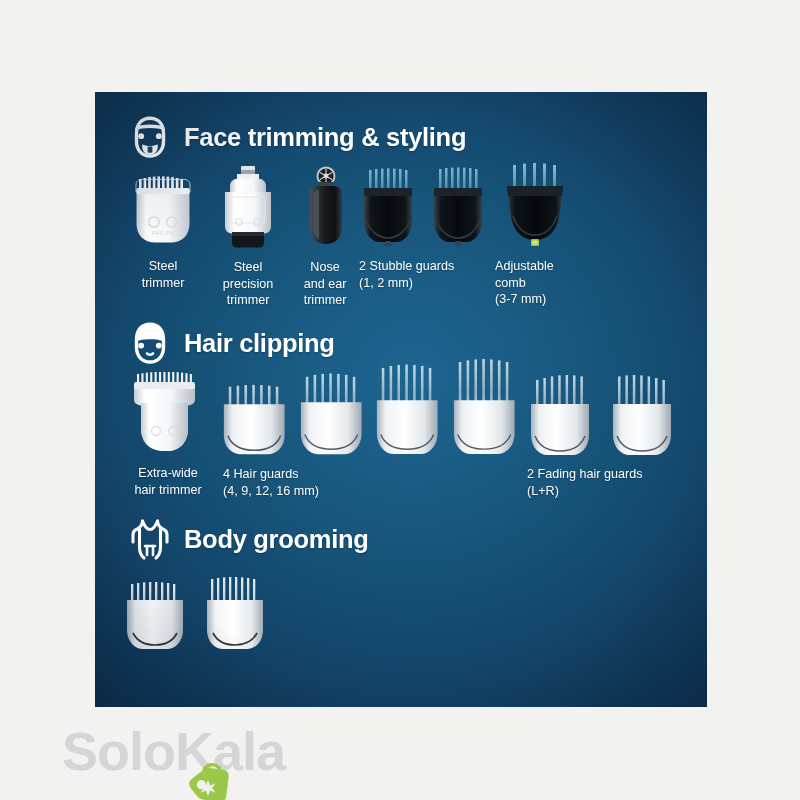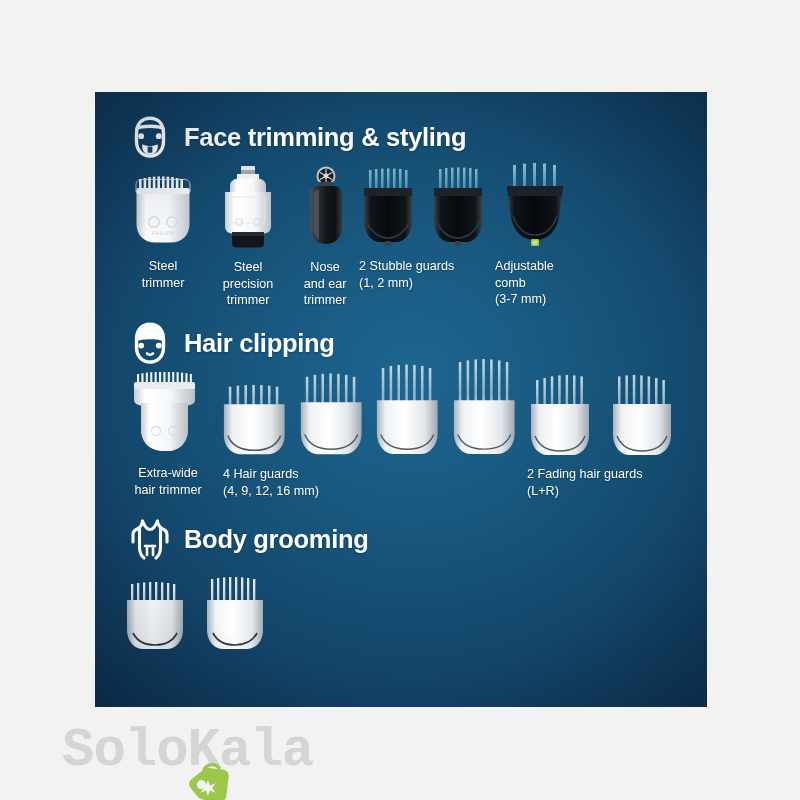--- a/index.html
+++ b/index.html
@@ -97,21 +97,20 @@
   }
   #watermark-text {
     position: absolute;
     left: 0;
     top: 4px;
     font-size: 54px;
     font-weight: bold;
     color: #d3d3d3;
     letter-spacing: -1px;
     opacity: 0.92;
-    font-family: Liberation Mono, monospace;
   }
   #watermark-tag {
     position: absolute;
     left: 124px;
     top: 44px;
   }
 </style>
 </head>
 <body>
 

